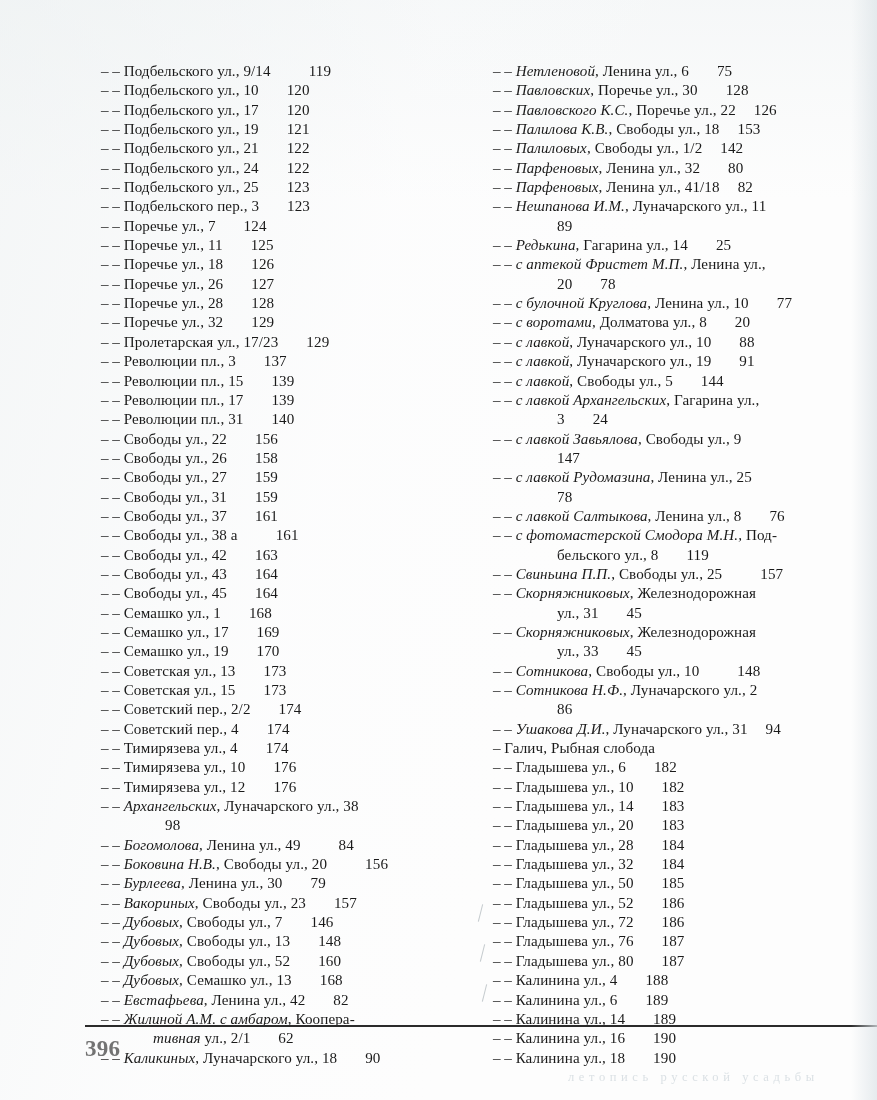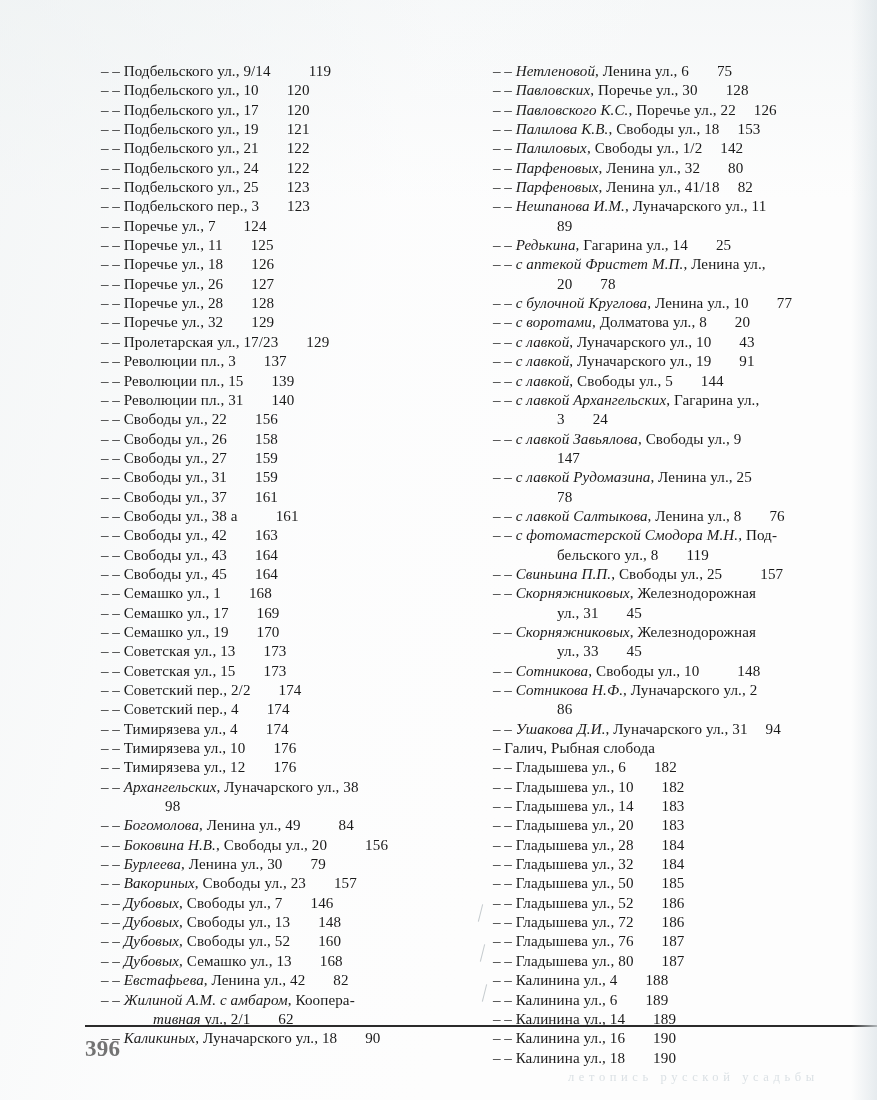--- a/index.html
+++ b/index.html
@@ -171,20 +171,21 @@
         <div class="entry"><span class="dash dash-2"></span><span class="nm">Подбельского пер., 3</span><span class="sp-l"></span><span class="pg">123</span></div>
         <div class="entry"><span class="dash dash-2"></span><span class="nm">Поречье ул., 7</span><span class="sp-l"></span><span class="pg">124</span></div>
         <div class="entry"><span class="dash dash-2"></span><span class="nm">Поречье ул., 11</span><span class="sp-l"></span><span class="pg">125</span></div>
         <div class="entry"><span class="dash dash-2"></span><span class="nm">Поречье ул., 18</span><span class="sp-l"></span><span class="pg">126</span></div>
         <div class="entry"><span class="dash dash-2"></span><span class="nm">Поречье ул., 26</span><span class="sp-l"></span><span class="pg">127</span></div>
         <div class="entry"><span class="dash dash-2"></span><span class="nm">Поречье ул., 28</span><span class="sp-l"></span><span class="pg">128</span></div>
         <div class="entry"><span class="dash dash-2"></span><span class="nm">Поречье ул., 32</span><span class="sp-l"></span><span class="pg">129</span></div>
         <div class="entry"><span class="dash dash-2"></span><span class="nm">Пролетарская ул., 17/23</span><span class="sp-l"></span><span class="pg">129</span></div>
         <div class="entry"><span class="dash dash-2"></span><span class="nm">Революции пл., 3</span><span class="sp-l"></span><span class="pg">137</span></div>
         <div class="entry"><span class="dash dash-2"></span><span class="nm">Революции пл., 15</span><span class="sp-l"></span><span class="pg">139</span></div>
+        <div class="entry"><span class="dash dash-2"></span><span class="nm">Революции пл., 17</span><span class="sp-l"></span><span class="pg">139</span></div>
         <div class="entry"><span class="dash dash-2"></span><span class="nm">Революции пл., 31</span><span class="sp-l"></span><span class="pg">140</span></div>
         <div class="entry"><span class="dash dash-2"></span><span class="nm">Свободы ул., 22</span><span class="sp-l"></span><span class="pg">156</span></div>
         <div class="entry"><span class="dash dash-2"></span><span class="nm">Свободы ул., 26</span><span class="sp-l"></span><span class="pg">158</span></div>
         <div class="entry"><span class="dash dash-2"></span><span class="nm">Свободы ул., 27</span><span class="sp-l"></span><span class="pg">159</span></div>
         <div class="entry"><span class="dash dash-2"></span><span class="nm">Свободы ул., 31</span><span class="sp-l"></span><span class="pg">159</span></div>
         <div class="entry"><span class="dash dash-2"></span><span class="nm">Свободы ул., 37</span><span class="sp-l"></span><span class="pg">161</span></div>
         <div class="entry"><span class="dash dash-2"></span><span class="nm">Свободы ул., 38 а</span><span class="sp-xl"></span><span class="pg">161</span></div>
         <div class="entry"><span class="dash dash-2"></span><span class="nm">Свободы ул., 42</span><span class="sp-l"></span><span class="pg">163</span></div>
         <div class="entry"><span class="dash dash-2"></span><span class="nm">Свободы ул., 43</span><span class="sp-l"></span><span class="pg">164</span></div>
         <div class="entry"><span class="dash dash-2"></span><span class="nm">Свободы ул., 45</span><span class="sp-l"></span><span class="pg">164</span></div>
@@ -217,21 +218,21 @@
         <div class="entry"><span class="dash dash-2"></span><span class="nm-i">Павловского К.С.</span><span class="nm">, Поречье ул., 22</span><span class="sp-m"></span><span class="pg">126</span></div>
         <div class="entry"><span class="dash dash-2"></span><span class="nm-i">Палилова К.В.</span><span class="nm">, Свободы ул., 18</span><span class="sp-m"></span><span class="pg">153</span></div>
         <div class="entry"><span class="dash dash-2"></span><span class="nm-i">Палиловых</span><span class="nm">, Свободы ул., 1/2</span><span class="sp-m"></span><span class="pg">142</span></div>
         <div class="entry"><span class="dash dash-2"></span><span class="nm-i">Парфеновых</span><span class="nm">, Ленина ул., 32</span><span class="sp-l"></span><span class="pg">80</span></div>
         <div class="entry"><span class="dash dash-2"></span><span class="nm-i">Парфеновых</span><span class="nm">, Ленина ул., 41/18</span><span class="sp-m"></span><span class="pg">82</span></div>
         <div class="entry wrap"><span class="dash dash-2"></span><span class="nm-i">Нешпанова И.М.</span><span class="nm">, Луначарского ул., 11</span><span class="cont"><span>89</span></span></div>
         <div class="entry"><span class="dash dash-2"></span><span class="nm-i">Редькина</span><span class="nm">, Гагарина ул., 14</span><span class="sp-l"></span><span class="pg">25</span></div>
         <div class="entry wrap"><span class="dash dash-2"></span><span class="nm-i">с аптекой Фристет М.П.</span><span class="nm">, Ленина ул.,</span><span class="cont"><span>20</span><span class="sp-l"></span><span>78</span></span></div>
         <div class="entry"><span class="dash dash-2"></span><span class="nm-i">с булочной Круглова</span><span class="nm">, Ленина ул., 10</span><span class="sp-l"></span><span class="pg">77</span></div>
         <div class="entry"><span class="dash dash-2"></span><span class="nm-i">с воротами</span><span class="nm">, Долматова ул., 8</span><span class="sp-l"></span><span class="pg">20</span></div>
-        <div class="entry"><span class="dash dash-2"></span><span class="nm-i">с лавкой</span><span class="nm">, Луначарского ул., 10</span><span class="sp-l"></span><span class="pg">43</span></div>
+        <div class="entry"><span class="dash dash-2"></span><span class="nm-i">с лавкой</span><span class="nm">, Луначарского ул., 10</span><span class="sp-l"></span><span class="pg">88</span></div>
         <div class="entry"><span class="dash dash-2"></span><span class="nm-i">с лавкой</span><span class="nm">, Луначарского ул., 19</span><span class="sp-l"></span><span class="pg">91</span></div>
         <div class="entry"><span class="dash dash-2"></span><span class="nm-i">с лавкой</span><span class="nm">, Свободы ул., 5</span><span class="sp-l"></span><span class="pg">144</span></div>
         <div class="entry wrap"><span class="dash dash-2"></span><span class="nm-i">с лавкой Архангельских</span><span class="nm">, Гагарина ул.,</span><span class="cont"><span>3</span><span class="sp-l"></span><span>24</span></span></div>
         <div class="entry wrap"><span class="dash dash-2"></span><span class="nm-i">с лавкой Завьялова</span><span class="nm">, Свободы ул., 9</span><span class="cont"><span>147</span></span></div>
         <div class="entry wrap"><span class="dash dash-2"></span><span class="nm-i">с лавкой Рудомазина</span><span class="nm">, Ленина ул., 25</span><span class="cont"><span>78</span></span></div>
         <div class="entry"><span class="dash dash-2"></span><span class="nm-i">с лавкой Салтыкова</span><span class="nm">, Ленина ул., 8</span><span class="sp-l"></span><span class="pg">76</span></div>
         <div class="entry wrap"><span class="dash dash-2"></span><span class="nm-i">с фотомастерской Смодора М.Н.,</span><span class="nm"> Под-</span><span class="cont"><span>бельского ул., 8</span><span class="sp-l"></span><span>119</span></span></div>
         <div class="entry"><span class="dash dash-2"></span><span class="nm-i">Свиньина П.П.</span><span class="nm">, Свободы ул., 25</span><span class="sp-xl"></span><span class="pg">157</span></div>
         <div class="entry wrap"><span class="dash dash-2"></span><span class="nm-i">Скорняжниковых</span><span class="nm">, Железнодорожная</span><span class="cont"><span>ул., 31</span><span class="sp-l"></span><span>45</span></span></div>
         <div class="entry wrap"><span class="dash dash-2"></span><span class="nm-i">Скорняжниковых</span><span class="nm">, Железнодорожная</span><span class="cont"><span>ул., 33</span><span class="sp-l"></span><span>45</span></span></div>

